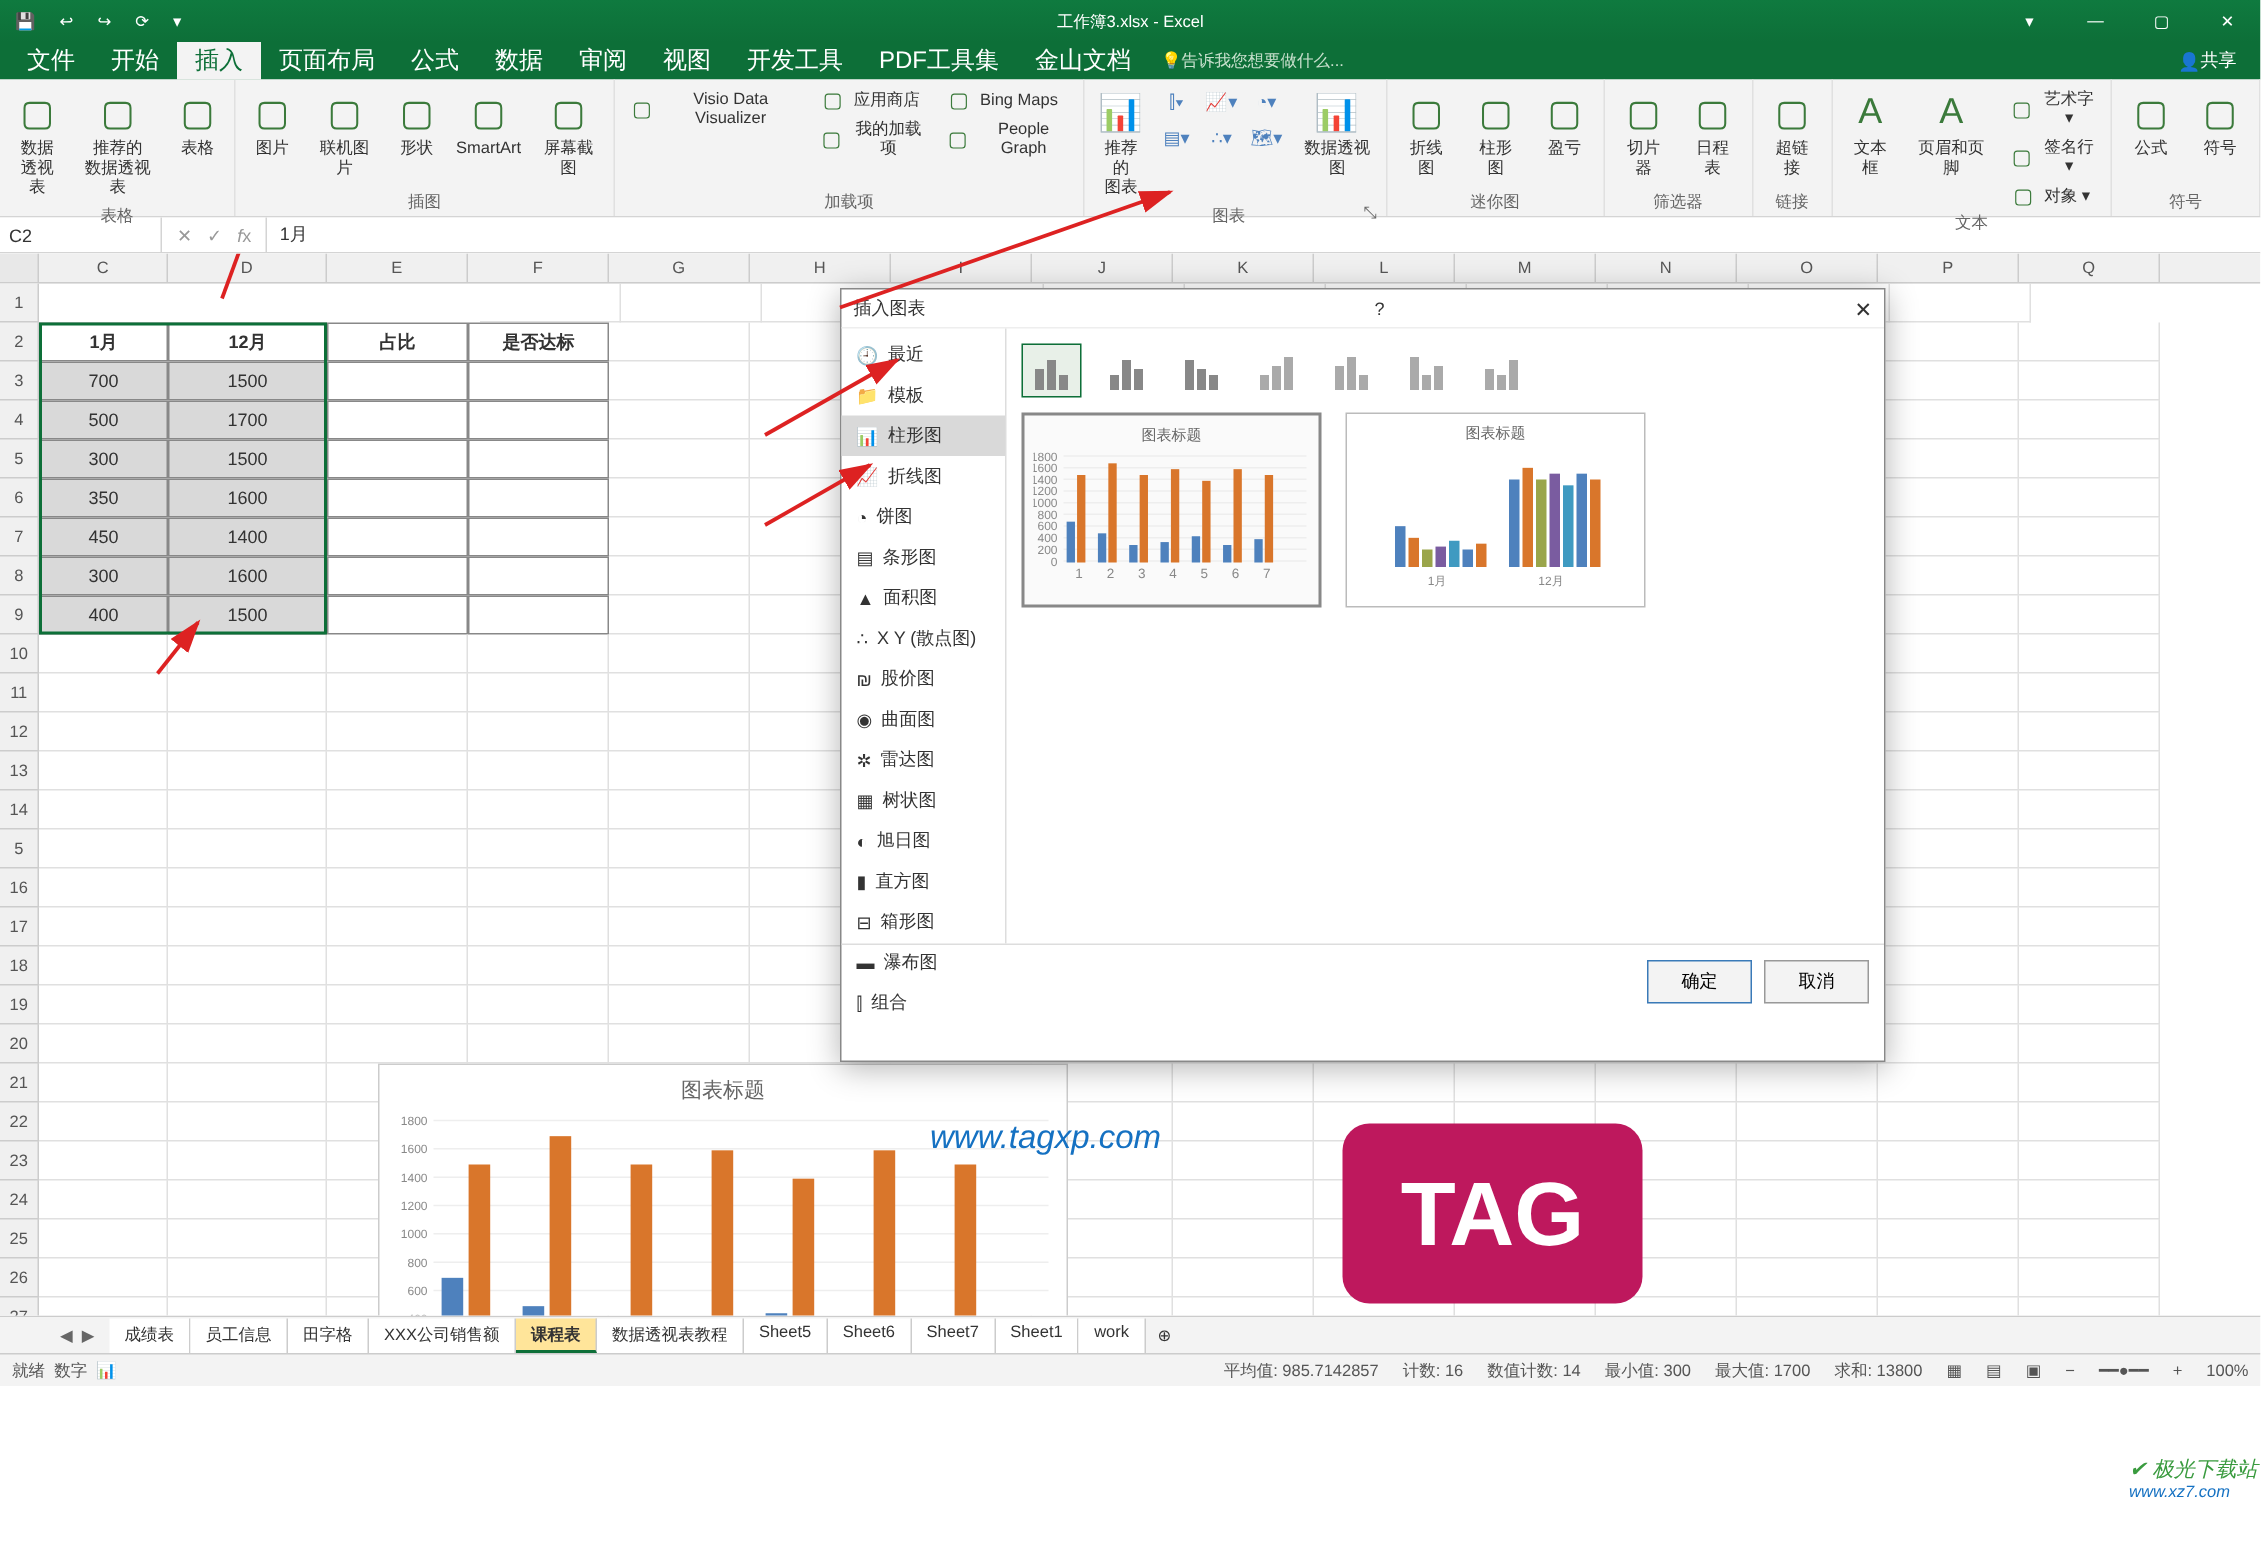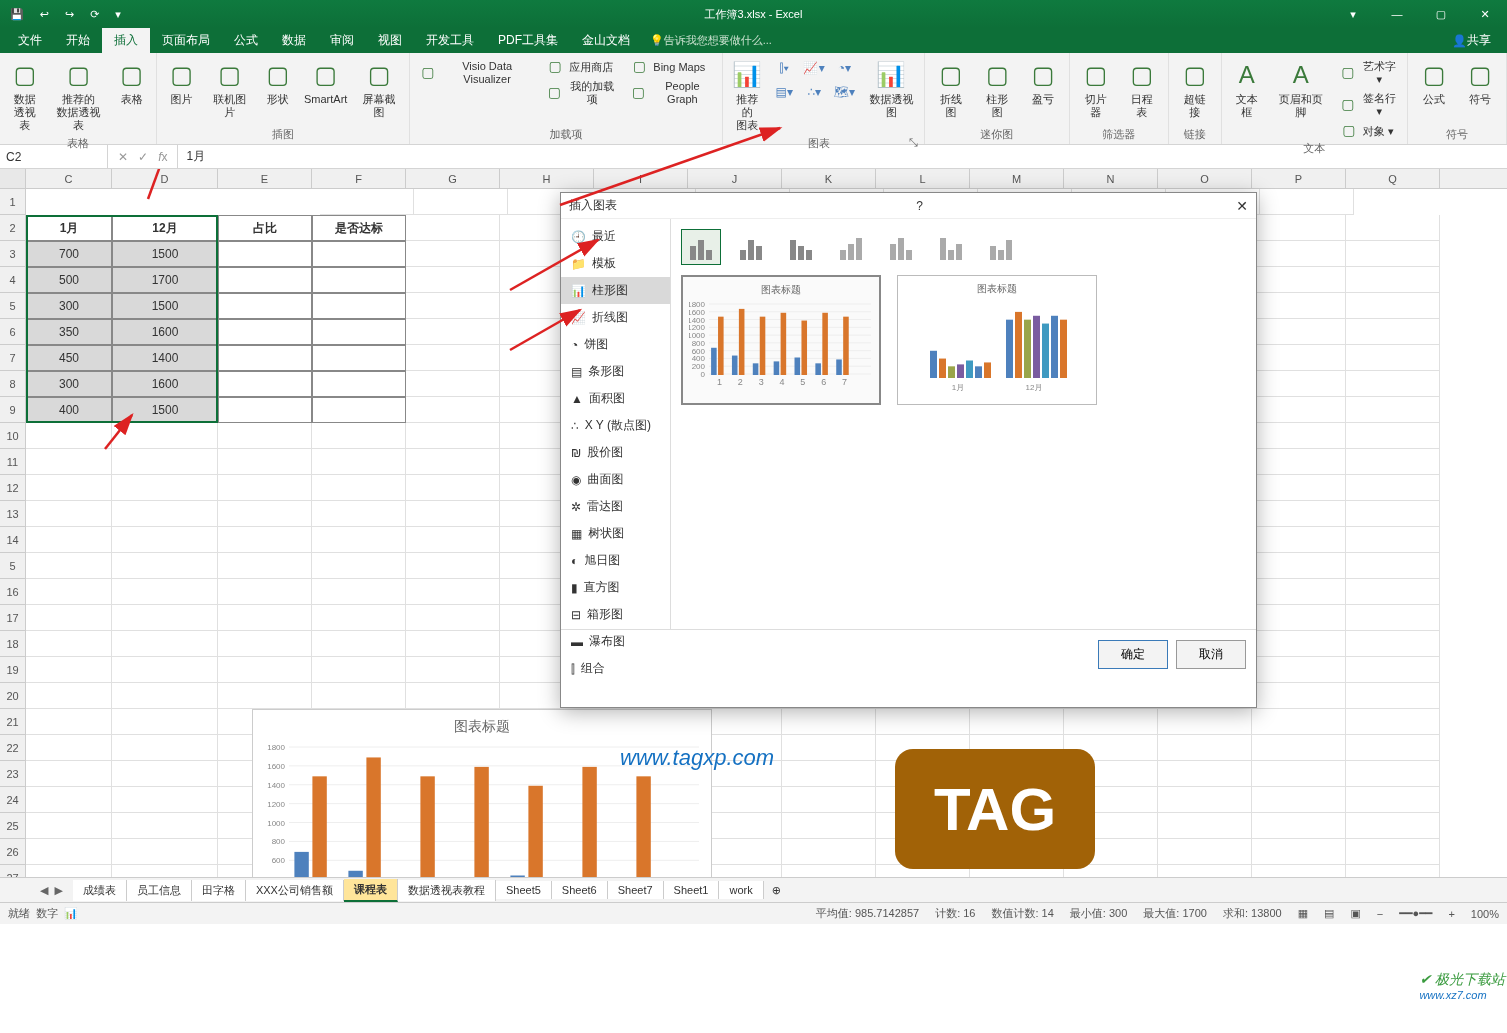--- a/index.html
+++ b/index.html
@@ -4,21 +4,21 @@
 <style>
 *{box-sizing:border-box;margin:0;padding:0;font-family:"Microsoft YaHei","Segoe UI",sans-serif;}
 body{background:#fff;overflow:hidden;font-size:12px;color:#333;width:1507px;height:1033px;position:relative;}
 .titlebar{height:28px;background:linear-gradient(to bottom,#0f7a3f,#0d6f38);display:flex;align-items:center;color:#fff;font-size:11px;position:relative;}
 .titlebar .qat{display:flex;gap:16px;padding:0 10px;}
 .titlebar .qat span{cursor:pointer;}
 .titlebar .title{position:absolute;left:50%;transform:translateX(-50%);}
 .titlebar .wincontrols{position:absolute;right:0;display:flex;}
 .titlebar .wincontrols span{width:44px;height:28px;display:flex;align-items:center;justify-content:center;cursor:pointer;}
 .menubar{height:25px;background:#0d6f38;display:flex;align-items:stretch;padding-left:6px;}
-.menubar .tab{padding:4px 12px;color:#fff;font-size:12px;display:flex;align-items:center;cursor:pointer;}
+.menubar .tab{padding:4px 12px;color:#fff;font-size:16px;display:flex;align-items:center;cursor:pointer;}
 .menubar .tab.active{background:#f3f3f3;color:#0d6f38;}
 .menubar .tell{color:#c8e0cd;font-size:11px;display:flex;align-items:center;padding-left:8px;}
 .menubar .share{margin-left:auto;color:#fff;padding:0 16px;display:flex;align-items:center;font-size:12px;}
 .ribbon{height:92px;background:#f3f3f3;border-bottom:1px solid #d4d4d4;display:flex;}
 .rgroup{border-right:1px solid #e0e0e0;display:flex;flex-direction:column;padding:4px 6px 0;}
 .rgroup .items{display:flex;gap:6px;flex:1;align-items:flex-start;}
 .rgroup .glabel{text-align:center;font-size:11px;color:#666;padding:2px 0;}
 .rbtn{display:flex;flex-direction:column;align-items:center;justify-content:flex-start;padding:2px 4px;cursor:pointer;min-width:36px;}
 .rbtn .ic{width:32px;height:32px;display:flex;align-items:center;justify-content:center;font-size:24px;color:#3b7a3b;}
 .rbtn .ic.sm{width:20px;height:16px;font-size:14px;}
@@ -61,21 +61,21 @@
 .dlg-preview-title{font-size:14px;font-weight:bold;margin:6px 0;}
 .previews{display:flex;gap:16px;}
 .preview{border:1px solid #bbb;width:200px;height:130px;padding:6px;}
 .preview.sel{border:2px solid #888;background:#fafafa;}
 .preview .pt{text-align:center;font-size:10px;color:#666;margin-bottom:4px;}
 .dlg-buttons{display:flex;justify-content:flex-end;gap:8px;padding:10px;border-top:1px solid #ddd;}
 .dlg-buttons button{padding:5px 22px;border:1px solid #999;background:#f3f3f3;font-size:12px;cursor:pointer;}
 .dlg-buttons button.primary{border:1px solid #3a7ab8;}
 .watermark{position:absolute;left:620px;top:745px;font-size:42px;font-weight:bold;color:#df2a1f;font-style:italic;}
 .watermark .url{font-size:22px;color:#1571c2;display:block;font-weight:normal;}
-.tagbox{position:absolute;left:895px;top:749px;width:200px;height:120px;background:#a16207;border-radius:18px;color:#fff;font-size:60px;font-weight:bold;display:flex;align-items:center;justify-content:center;}
+.tagbox{position:absolute;left:895px;top:749px;width:200px;height:120px;background:#be185d;border-radius:18px;color:#fff;font-size:60px;font-weight:bold;display:flex;align-items:center;justify-content:center;}
 .sheet-tabs{height:25px;background:#f3f3f3;border-top:1px solid #ccc;display:flex;align-items:center;font-size:11px;padding-left:30px;}
 .sheet-tabs .nav{display:flex;gap:6px;color:#666;padding:0 10px;}
 .stab{padding:3px 10px;border-right:1px solid #ccc;cursor:pointer;background:#fff;}
 .stab.active{background:#fff;border-bottom:2px solid #0d6f38;font-weight:bold;}
 .statusbar{height:22px;background:#f3f3f3;border-top:1px solid #ccc;font-size:11px;color:#555;display:flex;align-items:center;padding:0 8px;}
 .statusbar .right{margin-left:auto;display:flex;gap:16px;align-items:center;}
 svg.arrow-svg{position:absolute;left:0;top:0;pointer-events:none;}
 .dl-badge{position:absolute;right:2px;bottom:32px;font-size:14px;color:#3a9b3f;font-style:italic;}
 .dl-badge .u{color:#1571c2;font-size:11px;display:block;}
 </style>
@@ -1082,21 +1082,21 @@
 <div class="tagbox">TAG</div>
 <div class="dl-badge">
   ✔ <span>极光下载站</span><span class="u">www.xz7.com</span>
 </div>
 
 <div class="sheet-tabs">
   <div class="nav">
     <span>◀</span>
     <span>▶</span>
   </div>
-  <div id="stabs" style="display:flex;align-items:center;">
+  <div id="stabs" style="display:flex;">
       <div class="stab">成绩表</div>
       <div class="stab">员工信息</div>
       <div class="stab">田字格</div>
       <div class="stab">XXX公司销售额</div>
       <div class="stab active" style="background: rgb(255, 229, 154);">课程表</div>
       <div class="stab">数据透视表教程</div>
       <div class="stab">Sheet5</div>
       <div class="stab">Sheet6</div>
       <div class="stab">Sheet7</div>
       <div class="stab">Sheet1</div>

